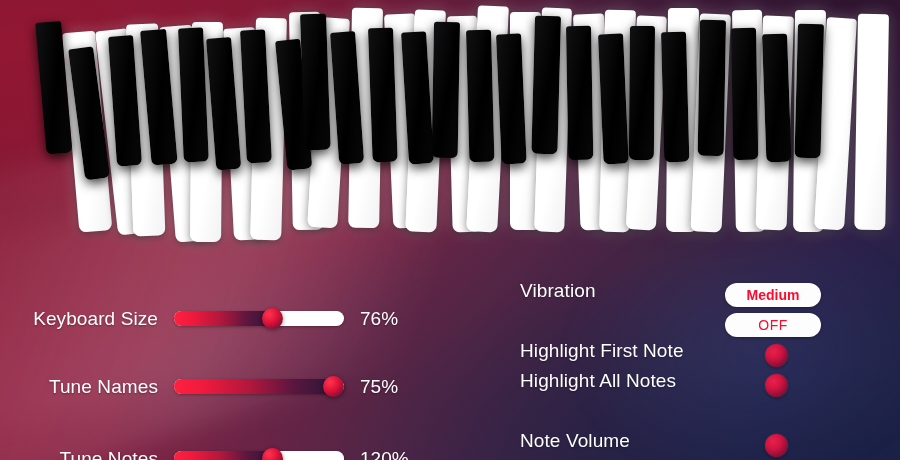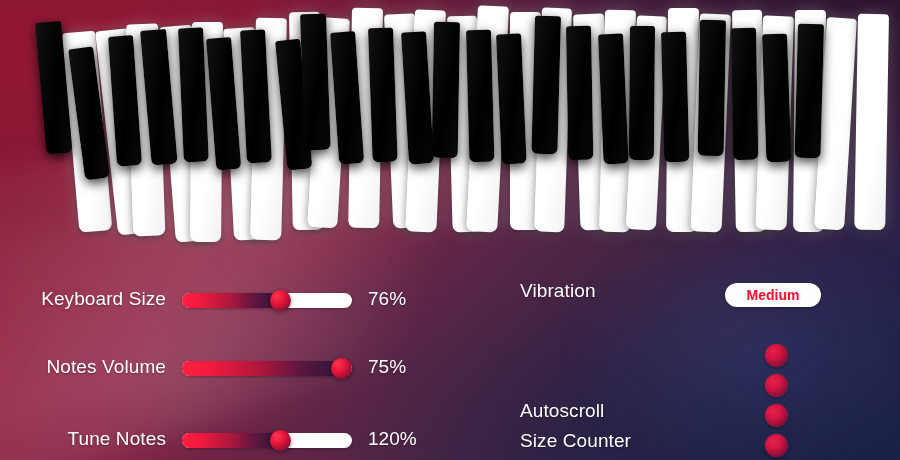--- a/index.html
+++ b/index.html
@@ -44,21 +44,21 @@
   .key.black {
     background:linear-gradient(100deg,#111113 0%,#000 55%,#090909 100%);
     border-radius:3px 3px 6px 6px;
     box-shadow:0 4px 11px rgba(0,0,0,0.75);
   }
 
   
   .panel-left  { position:absolute; left:0;   top:272px; width:460px; height:188px; }
   .panel-right { position:absolute; left:520px; top:272px; width:380px; height:188px; }
 
-  .row-slider { position:absolute; left:16px; width:460px; height:30px; display:flex; align-items:flex-end; }
+  .row-slider { position:absolute; left:8px; width:460px; height:30px; display:flex; align-items:flex-start;margin-top:28px; }
   .slider-label {
     width:150px; text-align:right; padding-right:0;
     font-size:19px; font-weight:400; color:#ffffff; letter-spacing:0.1px;
     white-space:nowrap; text-shadow:0 1px 2px rgba(0,0,0,0.35);
   }
   .slider-wrap { position:relative; width:170px; height:20px; margin-left:16px; }
   .slider-track {
     position:absolute; left:0; top:3px; width:170px; height:15px;
     border-radius:8px; background:#ffffff;
     box-shadow:0 1px 3px rgba(0,0,0,0.30);
@@ -171,21 +171,21 @@
       <div class="row-slider" style="top: 8px;">
         <div class="slider-label">Keyboard Size</div>
         <div class="slider-wrap">
           <div class="slider-track"></div>
           <div class="slider-fill" style="width: 98.6px;"></div>
           <div class="slider-knob" style="left: 88.1px;"></div>
         </div>
         <div class="slider-value">76%</div>
       </div>
       <div class="row-slider" style="top: 76px;">
-        <div class="slider-label">Notes Volume</div>
+        <div class="slider-label">Tune Names</div>
         <div class="slider-wrap">
           <div class="slider-track"></div>
           <div class="slider-fill" style="width: 159.8px;"></div>
           <div class="slider-knob" style="left: 149px;"></div>
         </div>
         <div class="slider-value">75%</div>
       </div>
       <div class="row-slider" style="top: 148px;">
         <div class="slider-label">Tune Notes</div>
         <div class="slider-wrap">
@@ -200,37 +200,38 @@
   <div class="panel-right" id="options-panel">
       <div class="row-opt" style="top: 8px;">
         <div class="opt-label">Vibration</div>
         <div class="opt-control" style="left: 205px;">
           <div class="pill bold">
             <span>Medium</span>
           </div>
         </div>
       </div>
       <div class="row-opt" style="top: 38px;">
+        <div class="opt-control" style="left: 205px;">
+          <div class="pill thin">
+            <span>OFF</span>
+          </div>
+        </div>
       </div>
       <div class="row-opt" style="top: 68px;">
+        <div class="opt-label">Highlight First Note</div>
         <div class="opt-control" style="left: 245px;">
           <div class="toggle-knob"></div>
         </div>
       </div>
       <div class="row-opt" style="top: 98px;">
+        <div class="opt-label">Highlight All Notes</div>
         <div class="opt-control" style="left: 245px;">
           <div class="toggle-knob"></div>
         </div>
       </div>
-      <div class="row-opt" style="top: 128px;">
-        <div class="opt-label">Autoscroll</div>
+      <div class="row-opt" style="top: 158px;">
+        <div class="opt-label">Note Volume</div>
         <div class="opt-control" style="left: 245px;">
           <div class="toggle-knob"></div>
         </div>
       </div>
-      <div class="row-opt" style="top: 158px;">
-        <div class="opt-label">Size Counter</div>
-        <div class="opt-control" style="left: 245px;">
-          <div class="toggle-knob"></div>
-        </div>
-      </div>
     </div>
 </div>
 
 </body></html>

